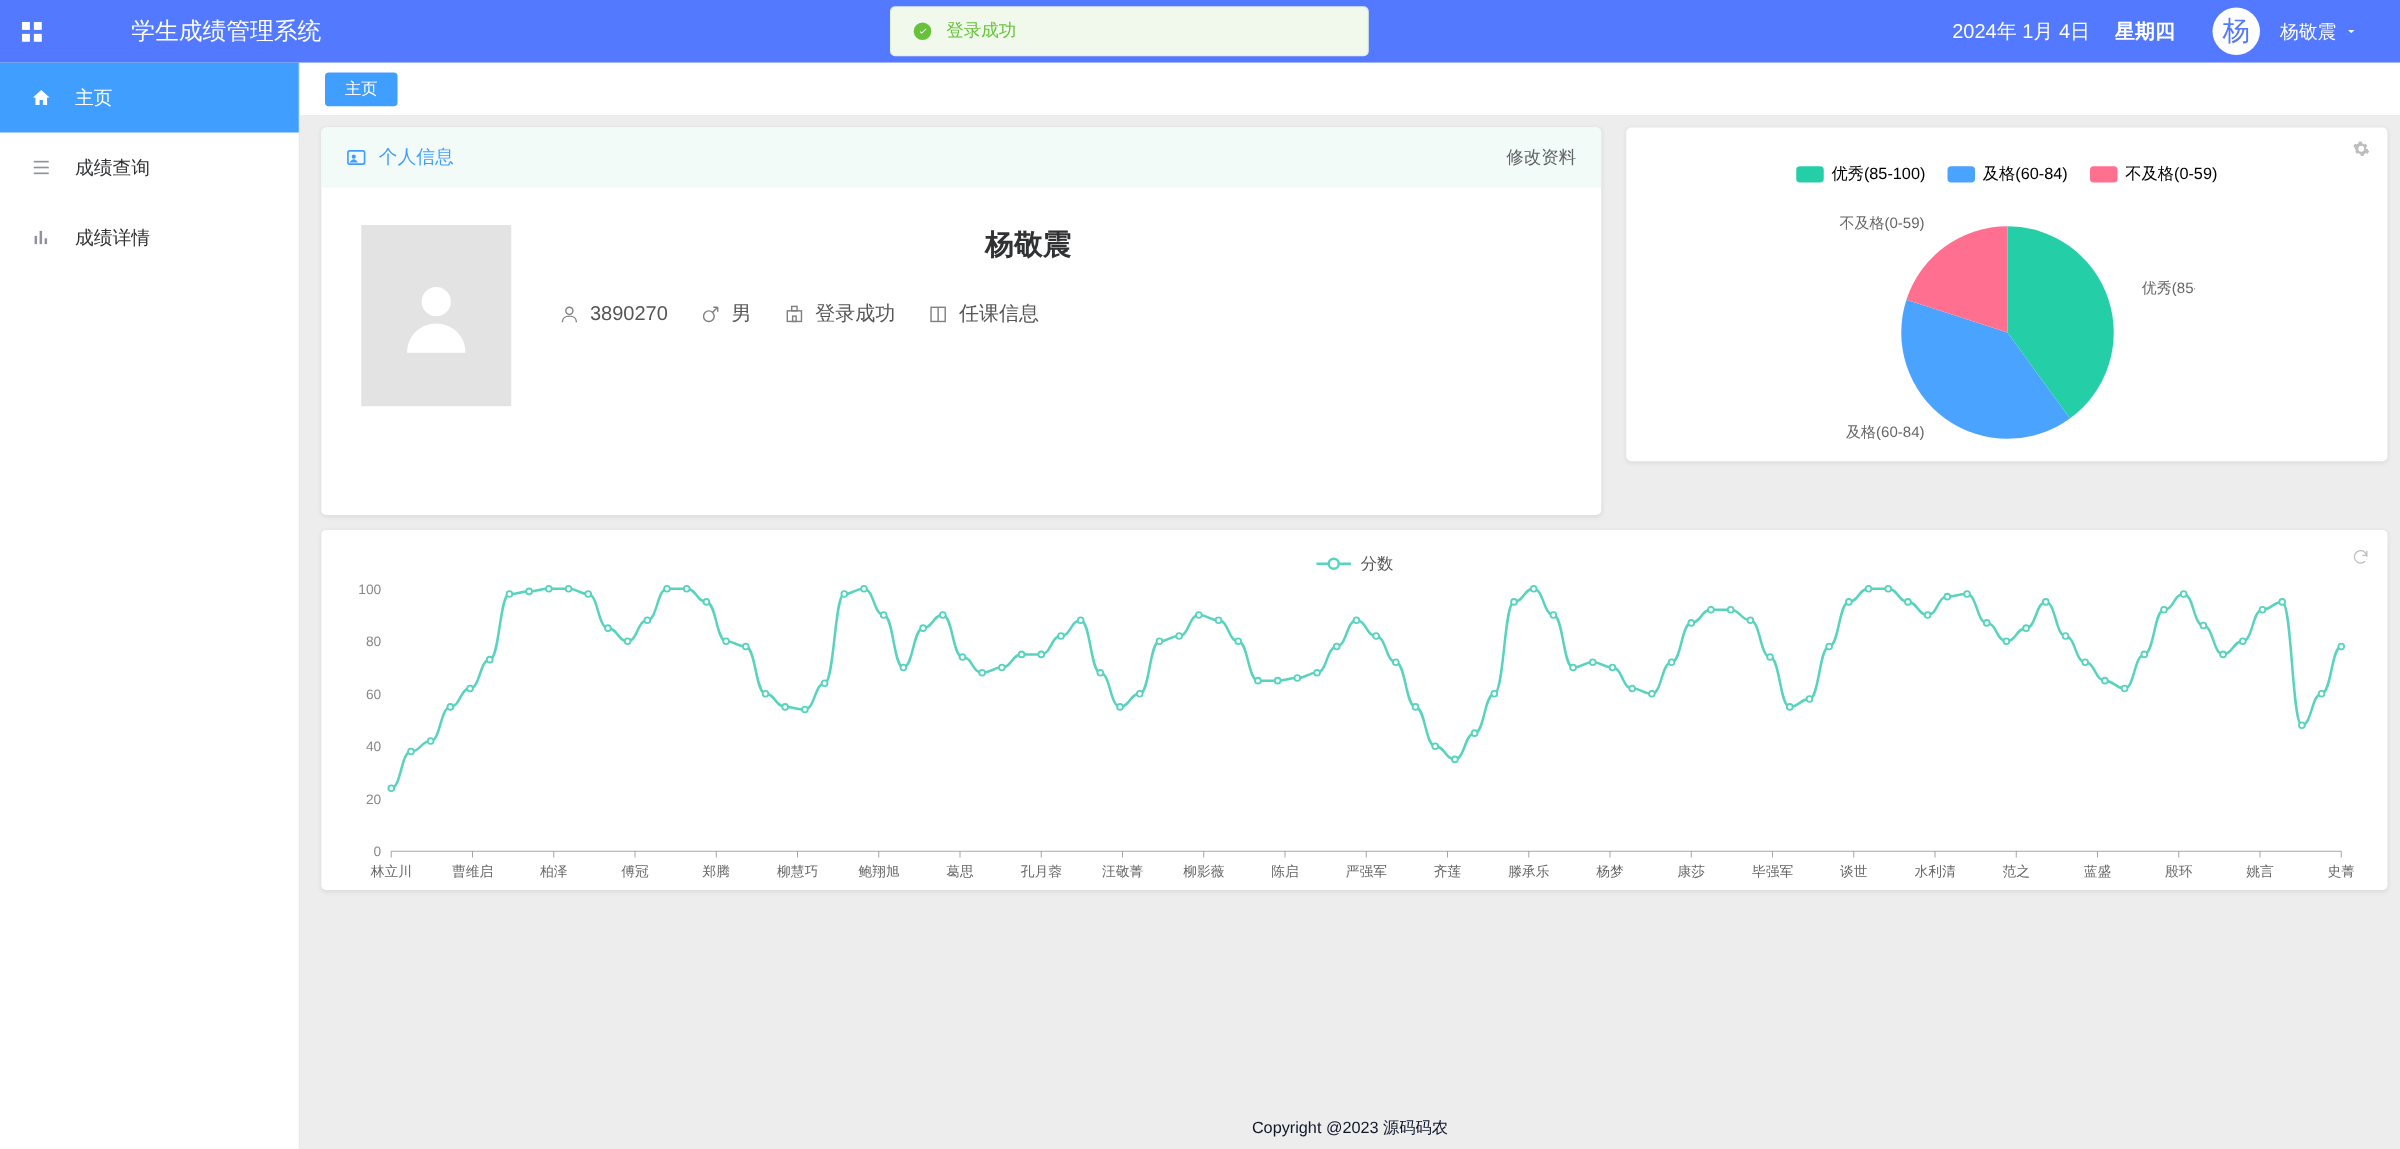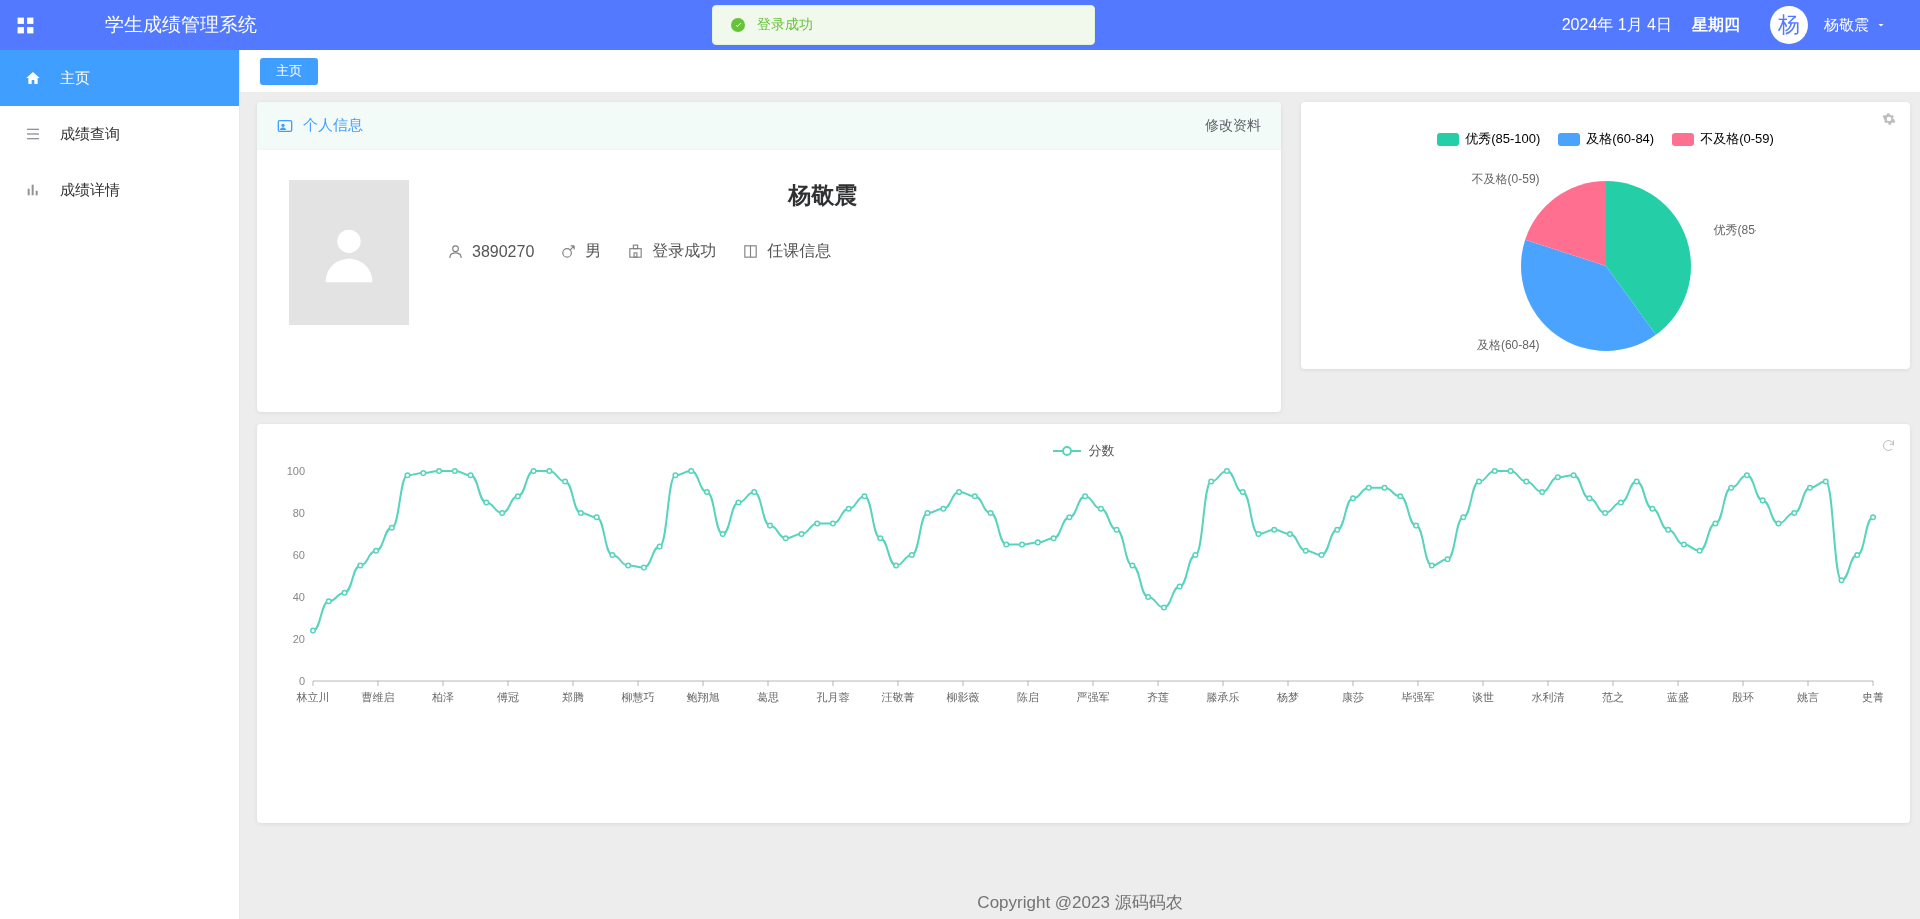--- a/index.html
+++ b/index.html
@@ -50,26 +50,26 @@
   .info-line .ic { width:17px; height:17px; margin-right:8px; fill:#808080; }
 
   .card-pie { flex:1; height:267px; position:relative; padding:10px; }
   .gear { position:absolute; right:14px; top:10px; width:14px; height:14px; fill:#bdbdbd; cursor:pointer; }
   .pie-legend { display:flex; justify-content:center; gap:18px; font-size:13px; margin-top:18px; }
   .pie-legend .lg { display:flex; align-items:center; cursor:pointer; }
   .pie-legend .sw { width:22px; height:13px; border-radius:3px; margin-right:6px; }
   .pie-wrap { position:relative; width:300px; height:230px; margin:8px auto 0; }
 
   .row2 { margin-top:12px; }
-  .card-line { height:399px; position:relative; padding:18px 16px 8px 16px; }
+  .card-line { height:288px; position:relative; padding:18px 16px 8px 16px; }
   .refresh { position:absolute; right:14px; top:14px; width:15px; height:15px; stroke:#bdbdbd; fill:none; cursor:pointer; }
   .line-legend { display:flex; justify-content:center; align-items:center; font-size:13px; color:#555; margin-bottom:6px; }
   .line-legend .sym { display:inline-flex; align-items:center; margin-right:8px; }
 
-  .footer { position:absolute; left:240px; right:0; bottom:2px; height:30px; display:flex; align-items:center; justify-content:center; font-size:17px; color:#737373;text-align:center; }
+  .footer { position:absolute; left:240px; right:0; bottom:2px; height:30px; display:flex; align-items:center; justify-content:center; font-size:13px; color:#0f172a;text-align:center; }
 
   
   .grid4 { width:19px; height:19px; fill:#fff; }
   .ic18 { width:16px; height:16px; }
 </style>
 </head>
 <body>
 
 <div class="header">
   <div class="menu-btn">

